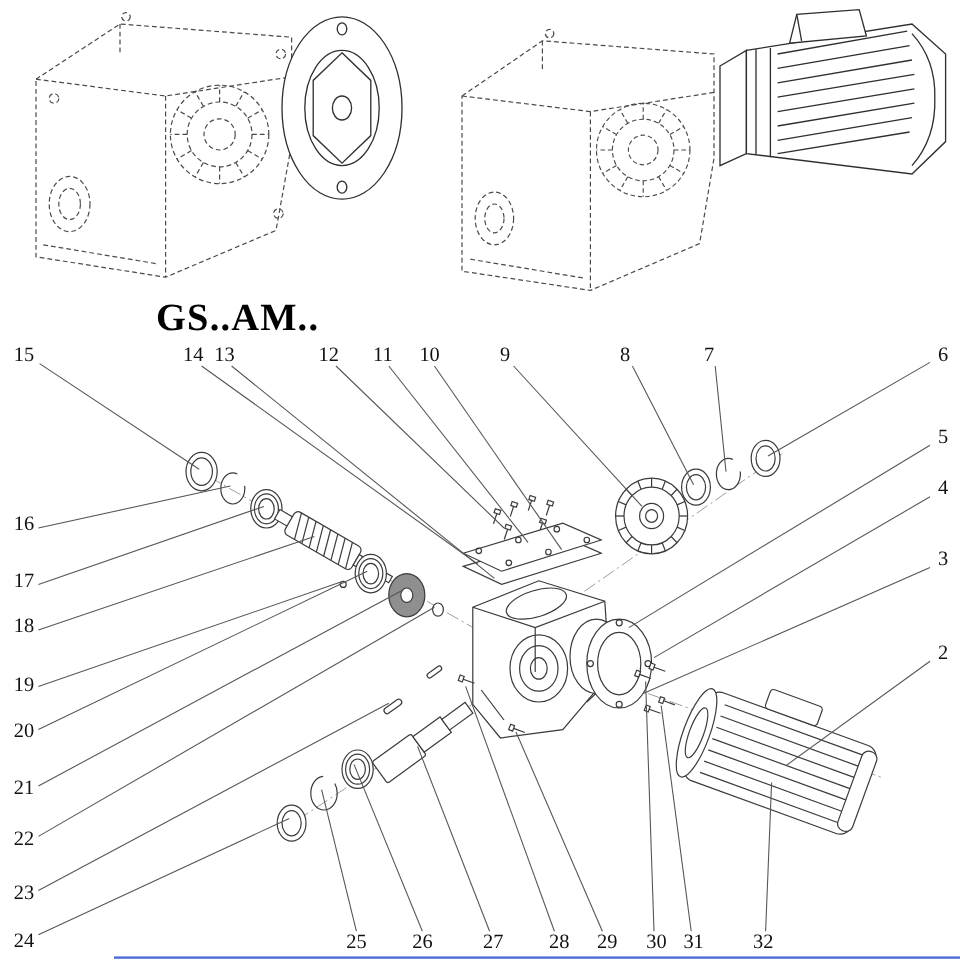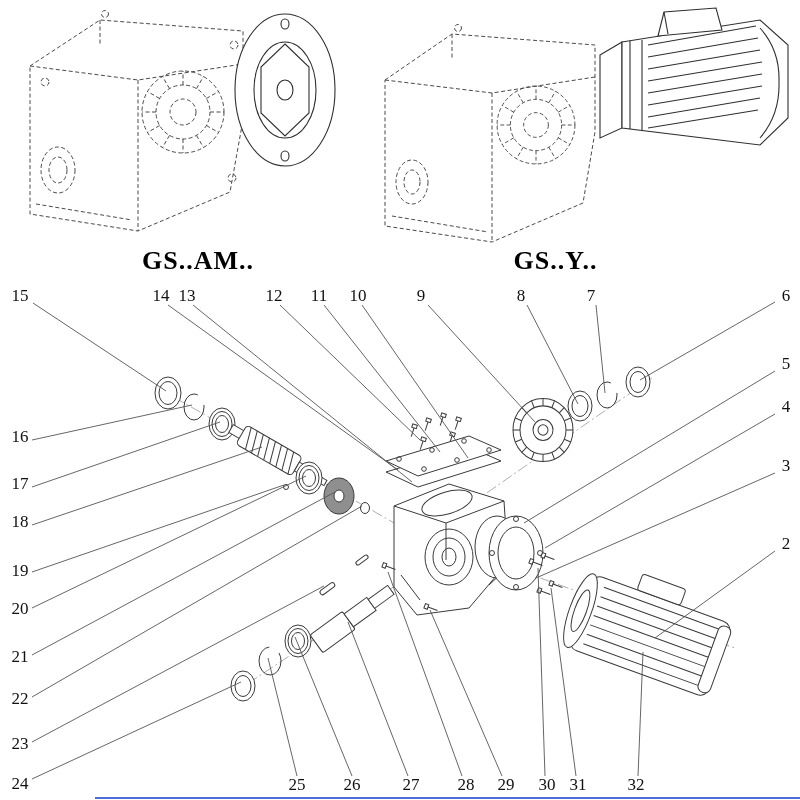--- a/index.html
+++ b/index.html
@@ -18,21 +18,21 @@
   .axis{stroke:#999;stroke-width:.8;stroke-dasharray:11 3 2 3;fill:none}
   .clip{stroke-dasharray:58 12}
 
   .leader{stroke:var(--leader,#555);stroke-width:.9}
   text.callout{
     font-family:"Liberation Serif", serif;
     font-size:17px;fill:#111;
     text-anchor:middle;dominant-baseline:middle;
   }
   .title{
-    position:absolute;font-weight:bold;font-size:26px;letter-spacing:1px;
+    position:absolute;font-weight:bold;font-size:32px;letter-spacing:1px;
     color:#000;text-align:center;font-family:"Liberation Serif", serif;
   }
   #title-left{left:118px;top:246px;width:160px}
   #title-right{left:478px;top:246px;width:155px}
   .footer-line{
     position:absolute;left:95px;bottom:1px;width:705px;height:2px;
     background:var(--accent,#4f6bd8);
   }
 </style>
 </head>
@@ -362,16 +362,15 @@
       <text x="506" y="786" class="callout">29</text>
       <line x1="545" y1="776" x2="538" y2="568" class="leader"></line>
       <text x="547" y="786" class="callout">30</text>
       <line x1="576" y1="776" x2="551" y2="588" class="leader"></line>
       <text x="578" y="786" class="callout">31</text>
       <line x1="638" y1="776" x2="643" y2="652" class="leader"></line>
       <text x="636" y="786" class="callout">32</text>
     </svg>
 
   <div class="title" id="title-left">GS..AM..</div>
-  <div class="title" id="title-right">GS..Y..</div>
 
   <div class="footer-line"></div>
 </div>
 
 </body></html>

